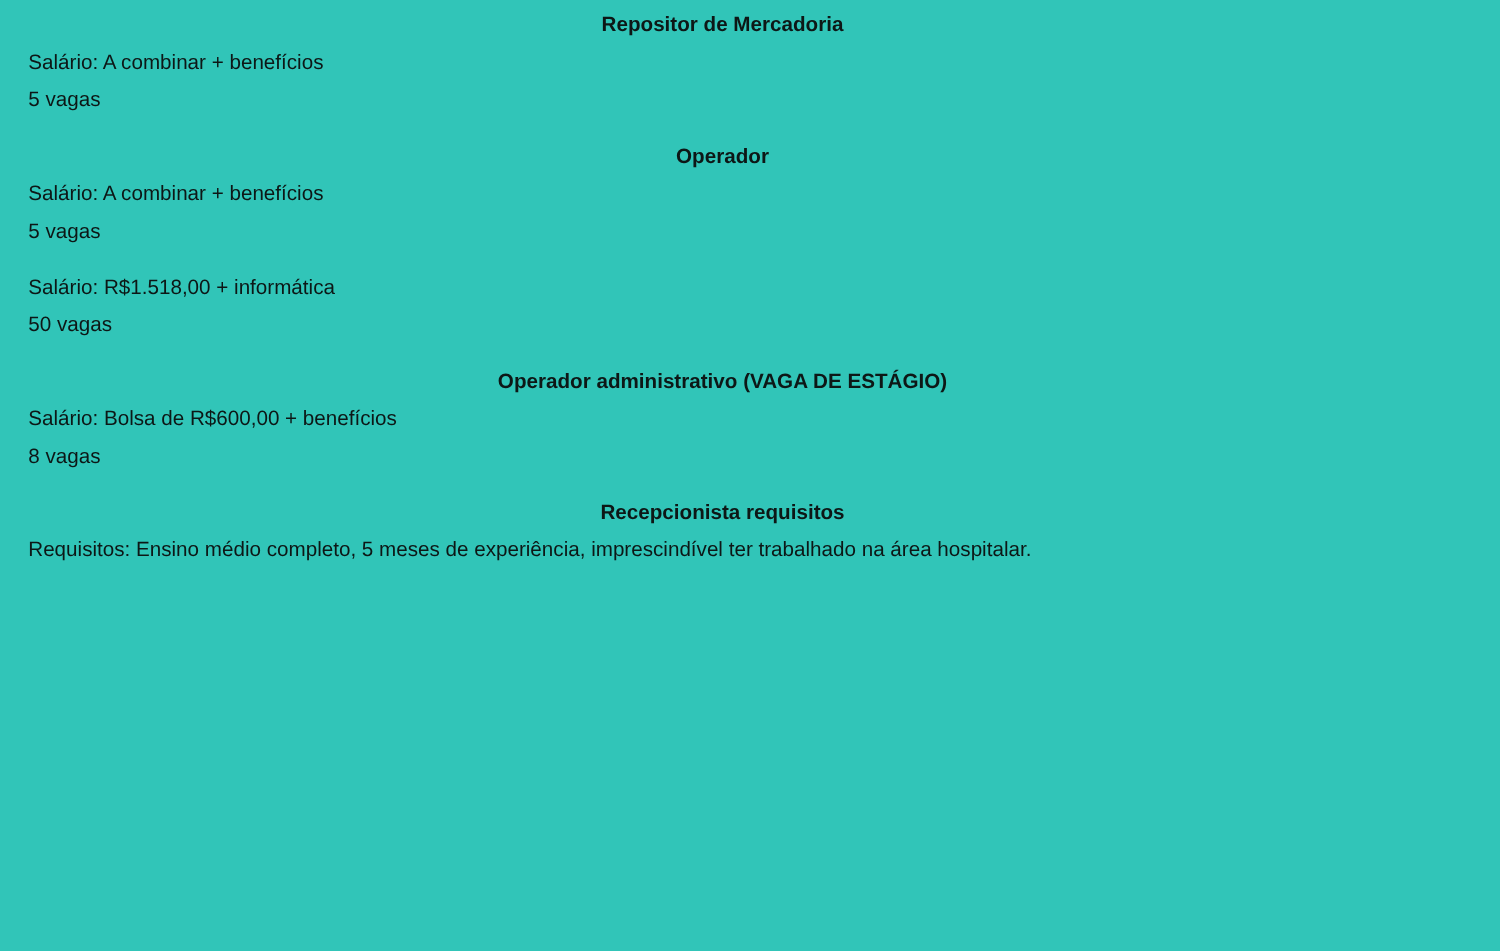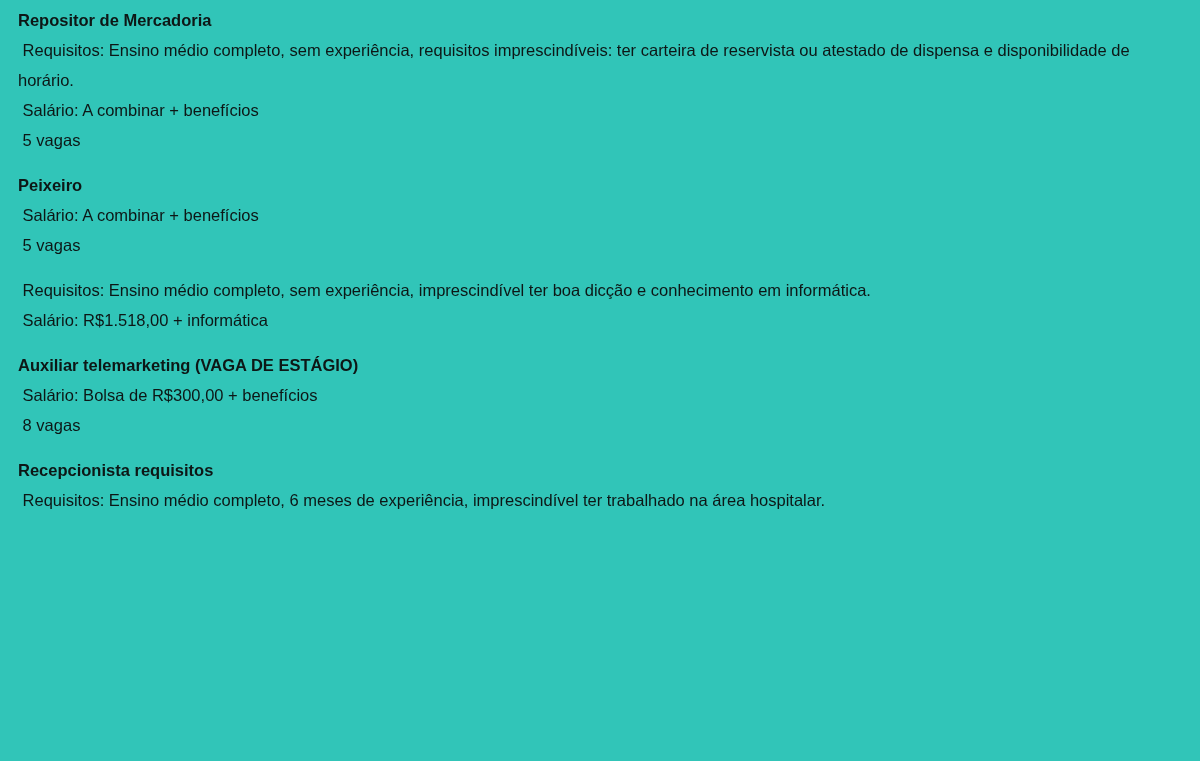--- a/index.html
+++ b/index.html
@@ -20,57 +20,57 @@
     }
     .job {
       margin-bottom: 15px;
     }
     .job-title {
       font-weight: bold;
       font-size: 16.5px;
       line-height: 30px;
       height: 30px;
       margin: 0;
+      text-align: center;
     }
     .job-line {
       font-size: 16.5px;
       line-height: 30px;
       margin: 0;
     }
     .indent::before {
       content: "\00a0";
     }
   </style>
 </head>
 <body>
 
 <div class="content">
 
   <div class="job">
     <p class="job-title">Repositor de Mercadoria</p>
-    <p class="job-line"><span class="indent">Requisitos: Ensino médio completo, sem experiência, requisitos imprescindíveis: ter carteira de reservista ou atestado de dispensa e disponibilidade de horário.</span></p>
     <p class="job-line"><span class="indent">Salário: A combinar + benefícios</span></p>
     <p class="job-line"><span class="indent">5 vagas</span></p>
   </div>
 
   <div class="job">
-    <p class="job-title">Peixeiro</p>
+    <p class="job-title">Operador</p>
     <p class="job-line"><span class="indent">Salário: A combinar + benefícios</span></p>
     <p class="job-line"><span class="indent">5 vagas</span></p>
   </div>
 
   <div class="job">
-    <p class="job-line"><span class="indent">Requisitos: Ensino médio completo, sem experiência, imprescindível ter boa dicção e conhecimento em informática.</span></p>
     <p class="job-line"><span class="indent">Salário: R$1.518,00 + informática</span></p>
+    <p class="job-line"><span class="indent">50 vagas</span></p>
   </div>
 
   <div class="job">
-    <p class="job-title">Auxiliar telemarketing (VAGA DE ESTÁGIO)</p>
-    <p class="job-line"><span class="indent">Salário: Bolsa de R$300,00 + benefícios</span></p>
+    <p class="job-title">Operador administrativo (VAGA DE ESTÁGIO)</p>
+    <p class="job-line"><span class="indent">Salário: Bolsa de R$600,00 + benefícios</span></p>
     <p class="job-line"><span class="indent">8 vagas</span></p>
   </div>
 
   <div class="job">
     <p class="job-title">Recepcionista requisitos</p>
-    <p class="job-line"><span class="indent">Requisitos: Ensino médio completo, 6 meses de experiência, imprescindível ter trabalhado na área hospitalar.</span></p>
+    <p class="job-line"><span class="indent">Requisitos: Ensino médio completo, 5 meses de experiência, imprescindível ter trabalhado na área hospitalar.</span></p>
   </div>
 
 </div>
 
 </body></html>

